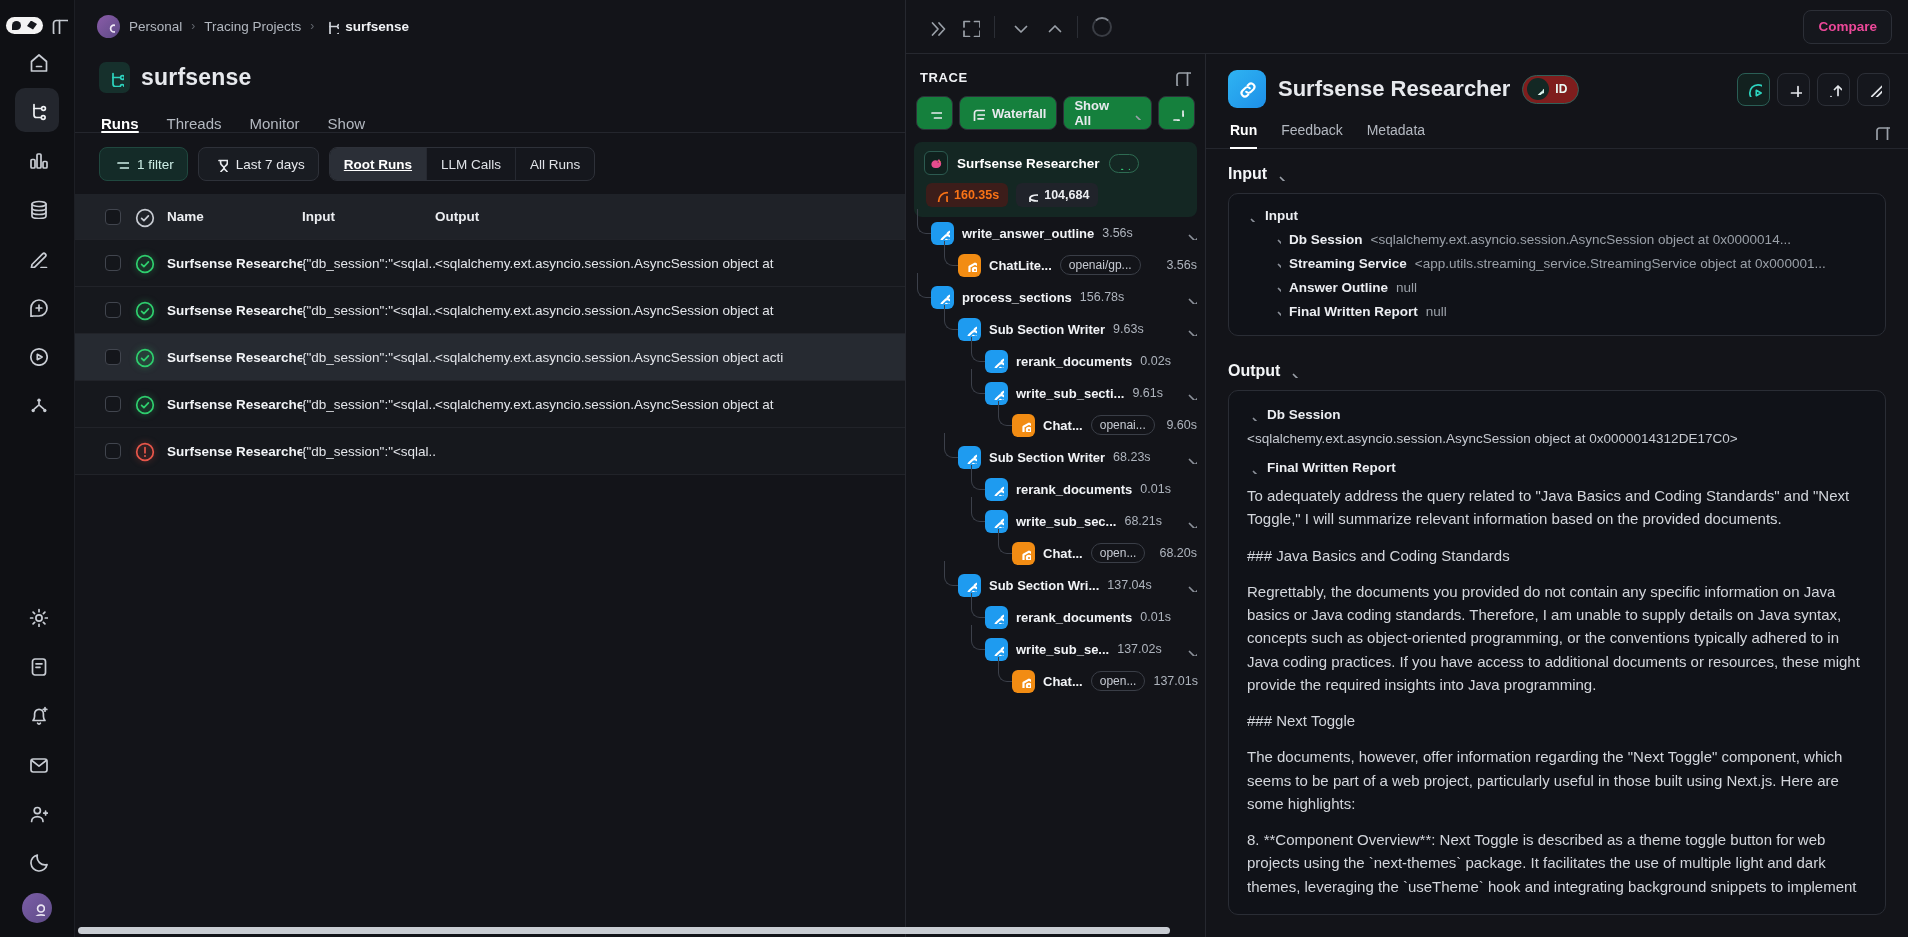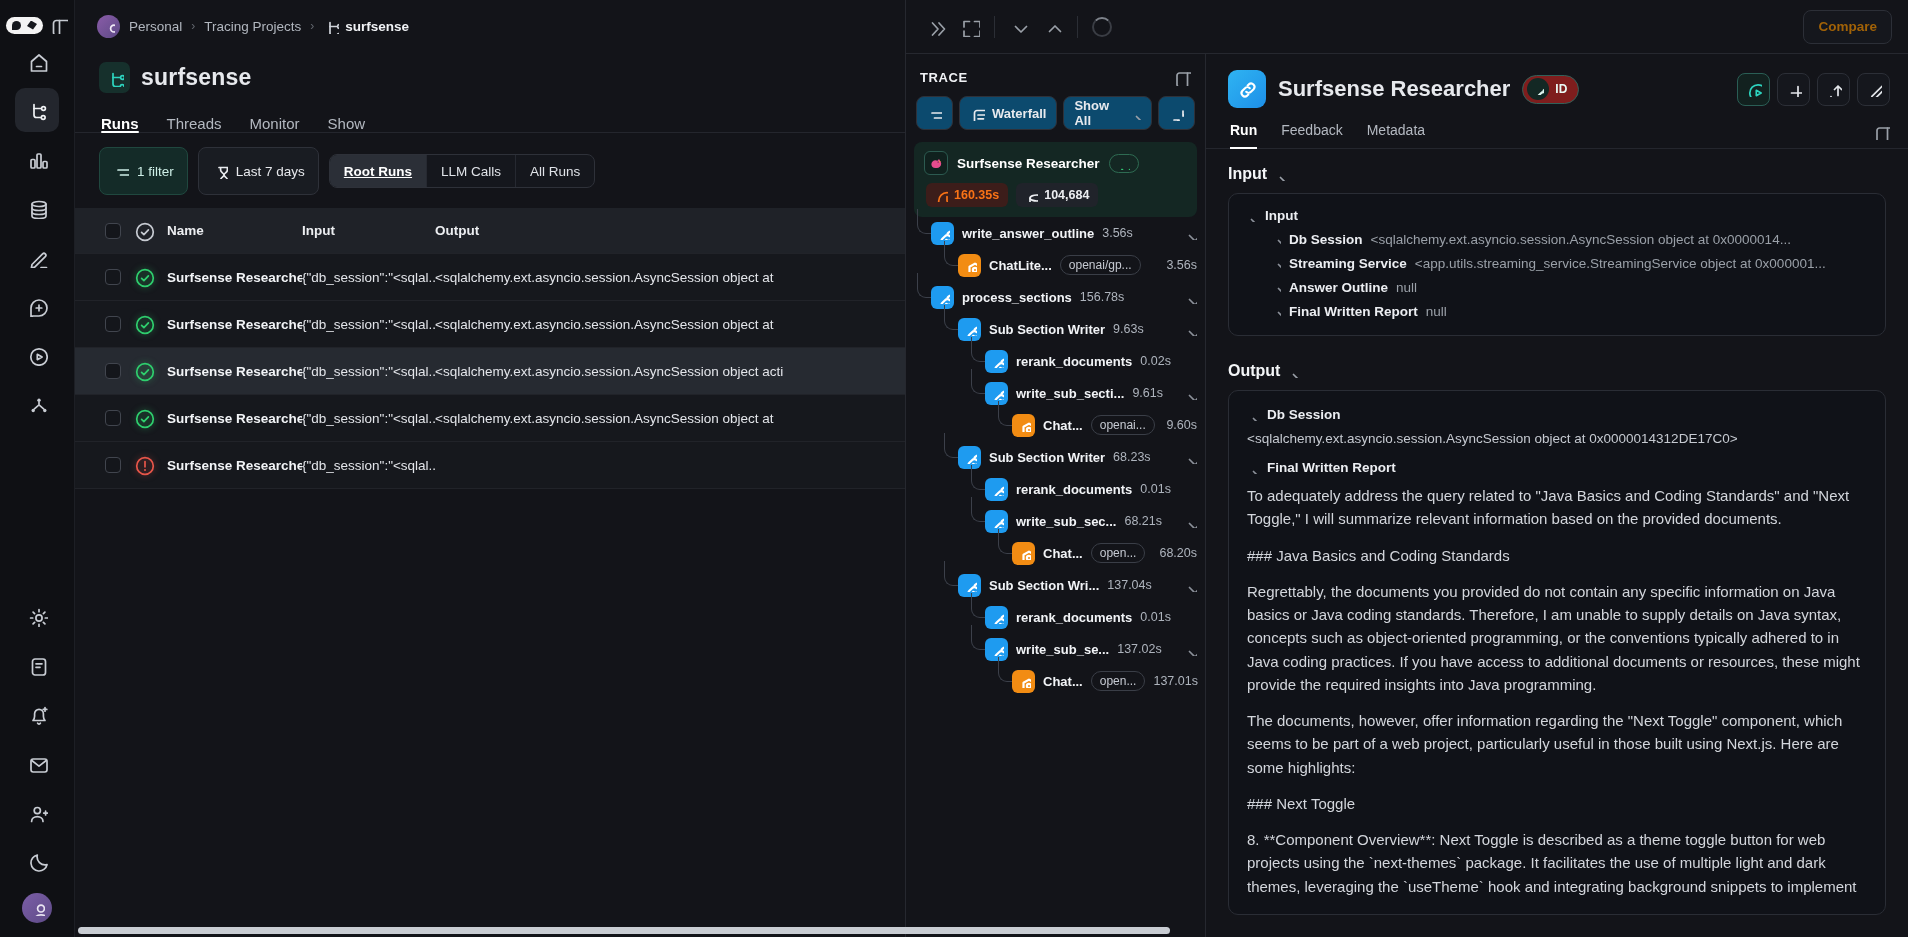--- a/index.html
+++ b/index.html
@@ -44,21 +44,21 @@
   .title-icon { width:31px; height:31px; border-radius:7px; background:#16302c; color:#2dd4bf;
                 display:flex; align-items:center; justify-content:center; }
   .title-icon svg { width:18px; height:18px; }
   .page-title { font-size:23px; font-weight:700; letter-spacing:.2px; }
   .tabs-row { display:flex; gap:28px; padding:0 26px; margin-top:22px; border-bottom:1px solid #24262d; }
   .tab { font-size:15px; color:#b4b9c1; cursor:pointer; position:relative; }
   .tab.active { color:#ffffff; font-weight:700; }
   .tab.active::after { content:''; position:absolute; left:0; right:0; bottom:-1px; height:2px;
                        background:#fff; border-radius:2px; }
   .filter-row { display:flex; align-items:center; gap:10px; padding:14px 24px 13px; }
-  .chip { height:48px; display:flex; align-items:center; gap:8px; padding:0 13px; border-radius:8px;
+  .chip { height:34px; display:flex; align-items:center; gap:8px; padding:0 13px; border-radius:8px;
           font-size:13.5px; cursor:pointer; }
   .chip svg { width:16px; height:16px; }
   .chip.filter { background:#142b28; border:1px solid #20483f; color:#cdeee6; }
   .chip.date { background:#191c22; border:1px solid #2e3139; color:#e8eaee; }
   .seg-group { display:flex; border:1px solid #2e3139; border-radius:8px; background:#15171d;
                overflow:hidden; height:34px; }
   .seg { display:flex; align-items:center; padding:0 14px; font-size:13.5px; color:#dfe2e7;
          cursor:pointer; border-right:1px solid #262931; }
   .seg:last-child { border-right:none;text-align:right; }
   .seg.active { background:#2b2f37; color:#fff; font-weight:600;text-decoration:underline; }
@@ -87,33 +87,33 @@
 
   
   .right-region { flex:1; display:flex; flex-direction:column; border-left:1px solid #26282f; }
   .top-bar { height:54px; display:flex; align-items:center; padding:0 16px 0 20px;
              border-bottom:1px solid #26282f; color:#9aa0a8; gap:14px; }
   .tb-ic { width:20px; height:20px; cursor:pointer; color:#9aa0a8; }
   .tb-div { width:1px; height:22px; background:#2b2e35; }
   .spinner { width:20px; height:20px; border-radius:50%; border:2.5px solid #3a3d44;
              border-top-color:#7e838b; }
   .compare-btn { margin-left:auto; height:34px; padding:0 14px; display:flex; align-items:center;
-                 background:#15171d; border:1px solid #2c2f37; border-radius:8px; color:#a16207;
+                 background:#15171d; border:1px solid #2c2f37; border-radius:8px; color:#ec4899;
                  font-size:13.5px; font-weight:600; cursor:pointer; }
 
   .lower { flex:1; display:flex; min-height:0; }
 
   
   .trace-panel { width:300px; flex:0 0 300px; border-right:1px solid #26282f; display:flex;
                  flex-direction:column; background:#131419; min-height:0; }
   .trace-head { display:flex; align-items:center; justify-content:space-between; padding:14px 14px 6px; }
   .trace-title { font-size:13px; font-weight:700; letter-spacing:.6px; color:#f0f2f5; }
   .trace-head .tb-ic { width:18px; height:18px; }
   .trace-toolbar { display:flex; align-items:center; gap:6px; padding:4px 10px 10px; }
-  .tt-btn { height:34px; border:1px solid #2e3139; background:#0c4a6e; border-radius:8px;
+  .tt-btn { height:34px; border:1px solid #2e3139; background:#15803d; border-radius:8px;
             display:flex; align-items:center; gap:7px; padding:0 10px; color:#e8eaee;
             font-size:13px; font-weight:600; cursor:pointer; }
   .tt-btn svg { width:15px; height:15px; }
   .tt-btn .chev { width:13px; height:13px; color:#9aa0a8; }
 
   .tree { flex:1; overflow:hidden; padding:2px 8px 0; position:relative; }
   .root-node { background:#142723; border-radius:8px; padding:9px 10px 10px; cursor:pointer; }
   .rn-line1 { display:flex; align-items:center; gap:9px; }
   .bird-ic { width:24px; height:24px; border-radius:6px; background:#10211e; border:1px solid #2c5a50;
              display:flex; align-items:center; justify-content:center; }
@@ -851,22 +851,22 @@
           <div class="out-key-row">
             <svg class="ic twisty">
                 <path d="m6.5 9.5 5.5 5.5 5.5-5.5"></path>
               </svg>
             <span>Final Written Report</span>
           </div>
           <div class="report">
             <p>To adequately address the query related to "Java Basics and Coding Standards" and "Next Toggle," I will summarize relevant information based on the provided documents.</p>
             <p>### Java Basics and Coding Standards</p>
             <p>Regrettably, the documents you provided do not contain any specific information on Java basics or Java coding standards. Therefore, I am unable to supply details on Java syntax, concepts such as object-oriented programming, or the conventions typically adhered to in Java coding practices. If you have access to additional documents or resources, these might provide the required insights into Java programming.</p>
+            <p>### Next Toggle</p>
             <p>The documents, however, offer information regarding the "Next Toggle" component, which seems to be part of a web project, particularly useful in those built using Next.js. Here are some highlights:</p>
-            <p>### Next Toggle</p>
             <p>8. **Component Overview**: Next Toggle is described as a theme toggle button for web projects using the `next-themes` package. It facilitates the use of multiple light and dark themes, leveraging the `useTheme` hook and integrating background snippets to implement</p>
           </div>
         </div>
       </div>
     </section>
   </div>
 </section>
 
 <div class="hscrollbar"></div>
 

